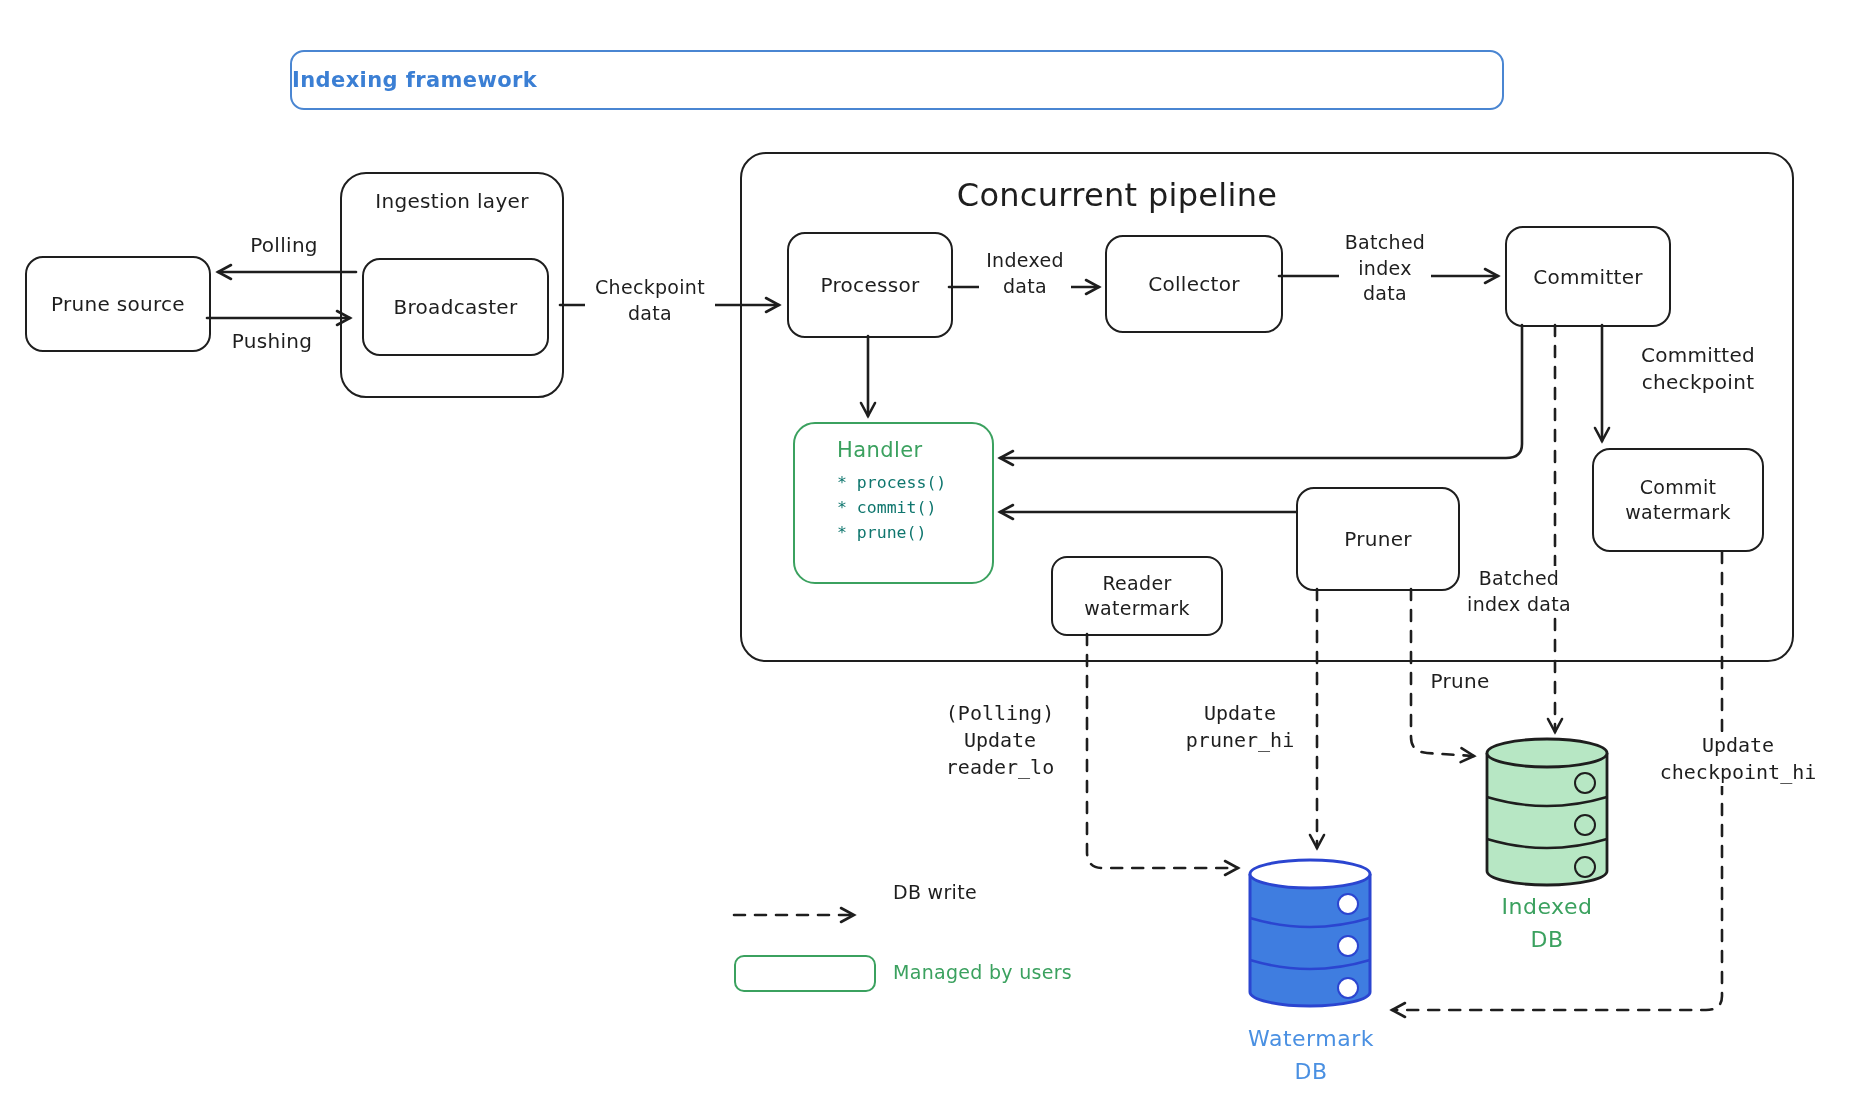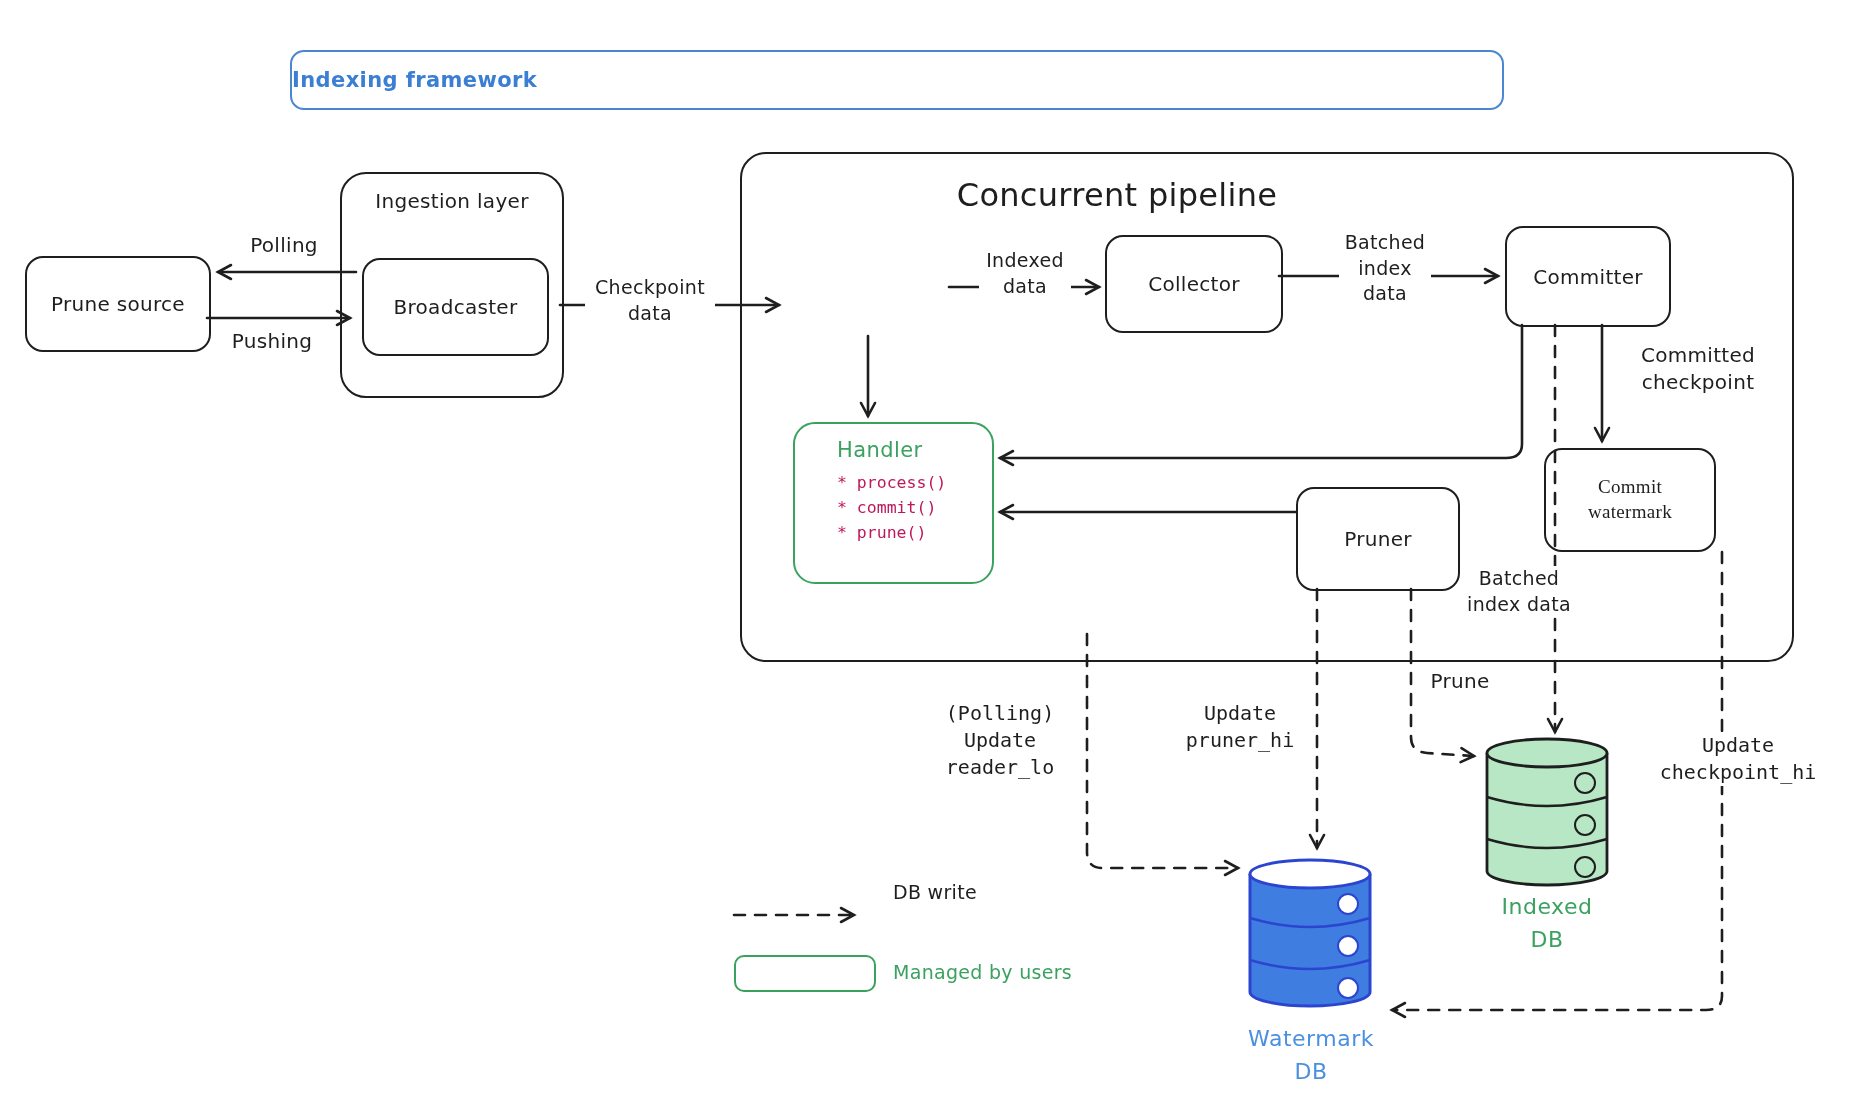--- a/index.html
+++ b/index.html
@@ -15,21 +15,21 @@
   .green{color:#3ba15f;}
   .banner{position:absolute;left:290px;top:50px;width:1210px;height:56px;border:2.5px solid #4a86d2;
           border-radius:14px;display:flex;align-items:center;
           font-size:21px;font-weight:600;color:#3b7fd4;letter-spacing:.4px;background:#fff;}
   svg.overlay{position:absolute;left:0;top:0;pointer-events:none;}
   .handler{position:absolute;left:793px;top:422px;width:197px;height:158px;border:2.5px solid #3ba15f;
            border-radius:22px;background:#fff;}
   .handler h4{margin:14px 0 8px 42px;font-size:21px;font-weight:500;color:#3ba15f;letter-spacing:.4px;}
   .handler ul{list-style:none;margin:0;padding:0 0 0 42px;}
   .handler li{font-family:"DejaVu Sans Mono","Liberation Mono",monospace;font-size:16.5px;
-              line-height:25px;color:#be185d;}
+              line-height:25px;color:#0f766e;}
   .legendbox{position:absolute;left:734px;top:955px;width:138px;height:33px;border:2.5px solid #3ba15f;
              border-radius:10px;background:#fff;}
   .dbicon{position:absolute;}
   .dblabel{position:absolute;text-align:center;font-size:22px;line-height:1.5;letter-spacing:.5px;}
 </style>
 </head>
 <body>
 
 <div id="stage">
 
@@ -45,35 +45,41 @@
     <span style="margin-top:14px;font-size:20px;">Ingestion layer</span>
   </div>
 
   <div class="box" style="left:362px;top:258px;width:183px;height:94px;">
     <span>Broadcaster</span>
   </div>
 
   <div class="box frame" style="left:740px;top:152px;width:1050px;height:506px;border-radius:26px;"></div>
   <div class="lbl" style="left:917px;top:174px;width:400px;font-size:32px;">Concurrent pipeline</div>
 
+  <div class="box" style="left:787px;top:232px;width:162px;height:102px;">
+    <span>Processor</span>
+  </div>
 
   <div class="box" style="left:1105px;top:235px;width:174px;height:94px;">
     <span>Collector</span>
   </div>
 
   <div class="box" style="left:1505px;top:226px;width:162px;height:97px;">
     <span>Committer</span>
   </div>
 
   <div class="box" style="left:1296px;top:487px;width:160px;height:100px;">
     <span>Pruner</span>
   </div>
 
+  <div class="box" style="left:1051px;top:556px;width:168px;height:76px;border-radius:16px;font-size:19px;">
+    <span style="width:120px;">Reader watermark</span>
+  </div>
 
-  <div class="box" style="left:1544px;top:448px;width:168px;height:100px;font-size:19px;font-family:Liberation Serif, serif;">
+  <div class="box" style="left:1592px;top:448px;width:168px;height:100px;font-size:19px;">
     <span style="width:130px;">Commit watermark</span>
   </div>
 
   <div class="handler">
     <h4>Handler</h4>
     <ul>
       <li>* process()</li>
       <li>* commit()</li>
       <li>* prune()</li>
     </ul>

